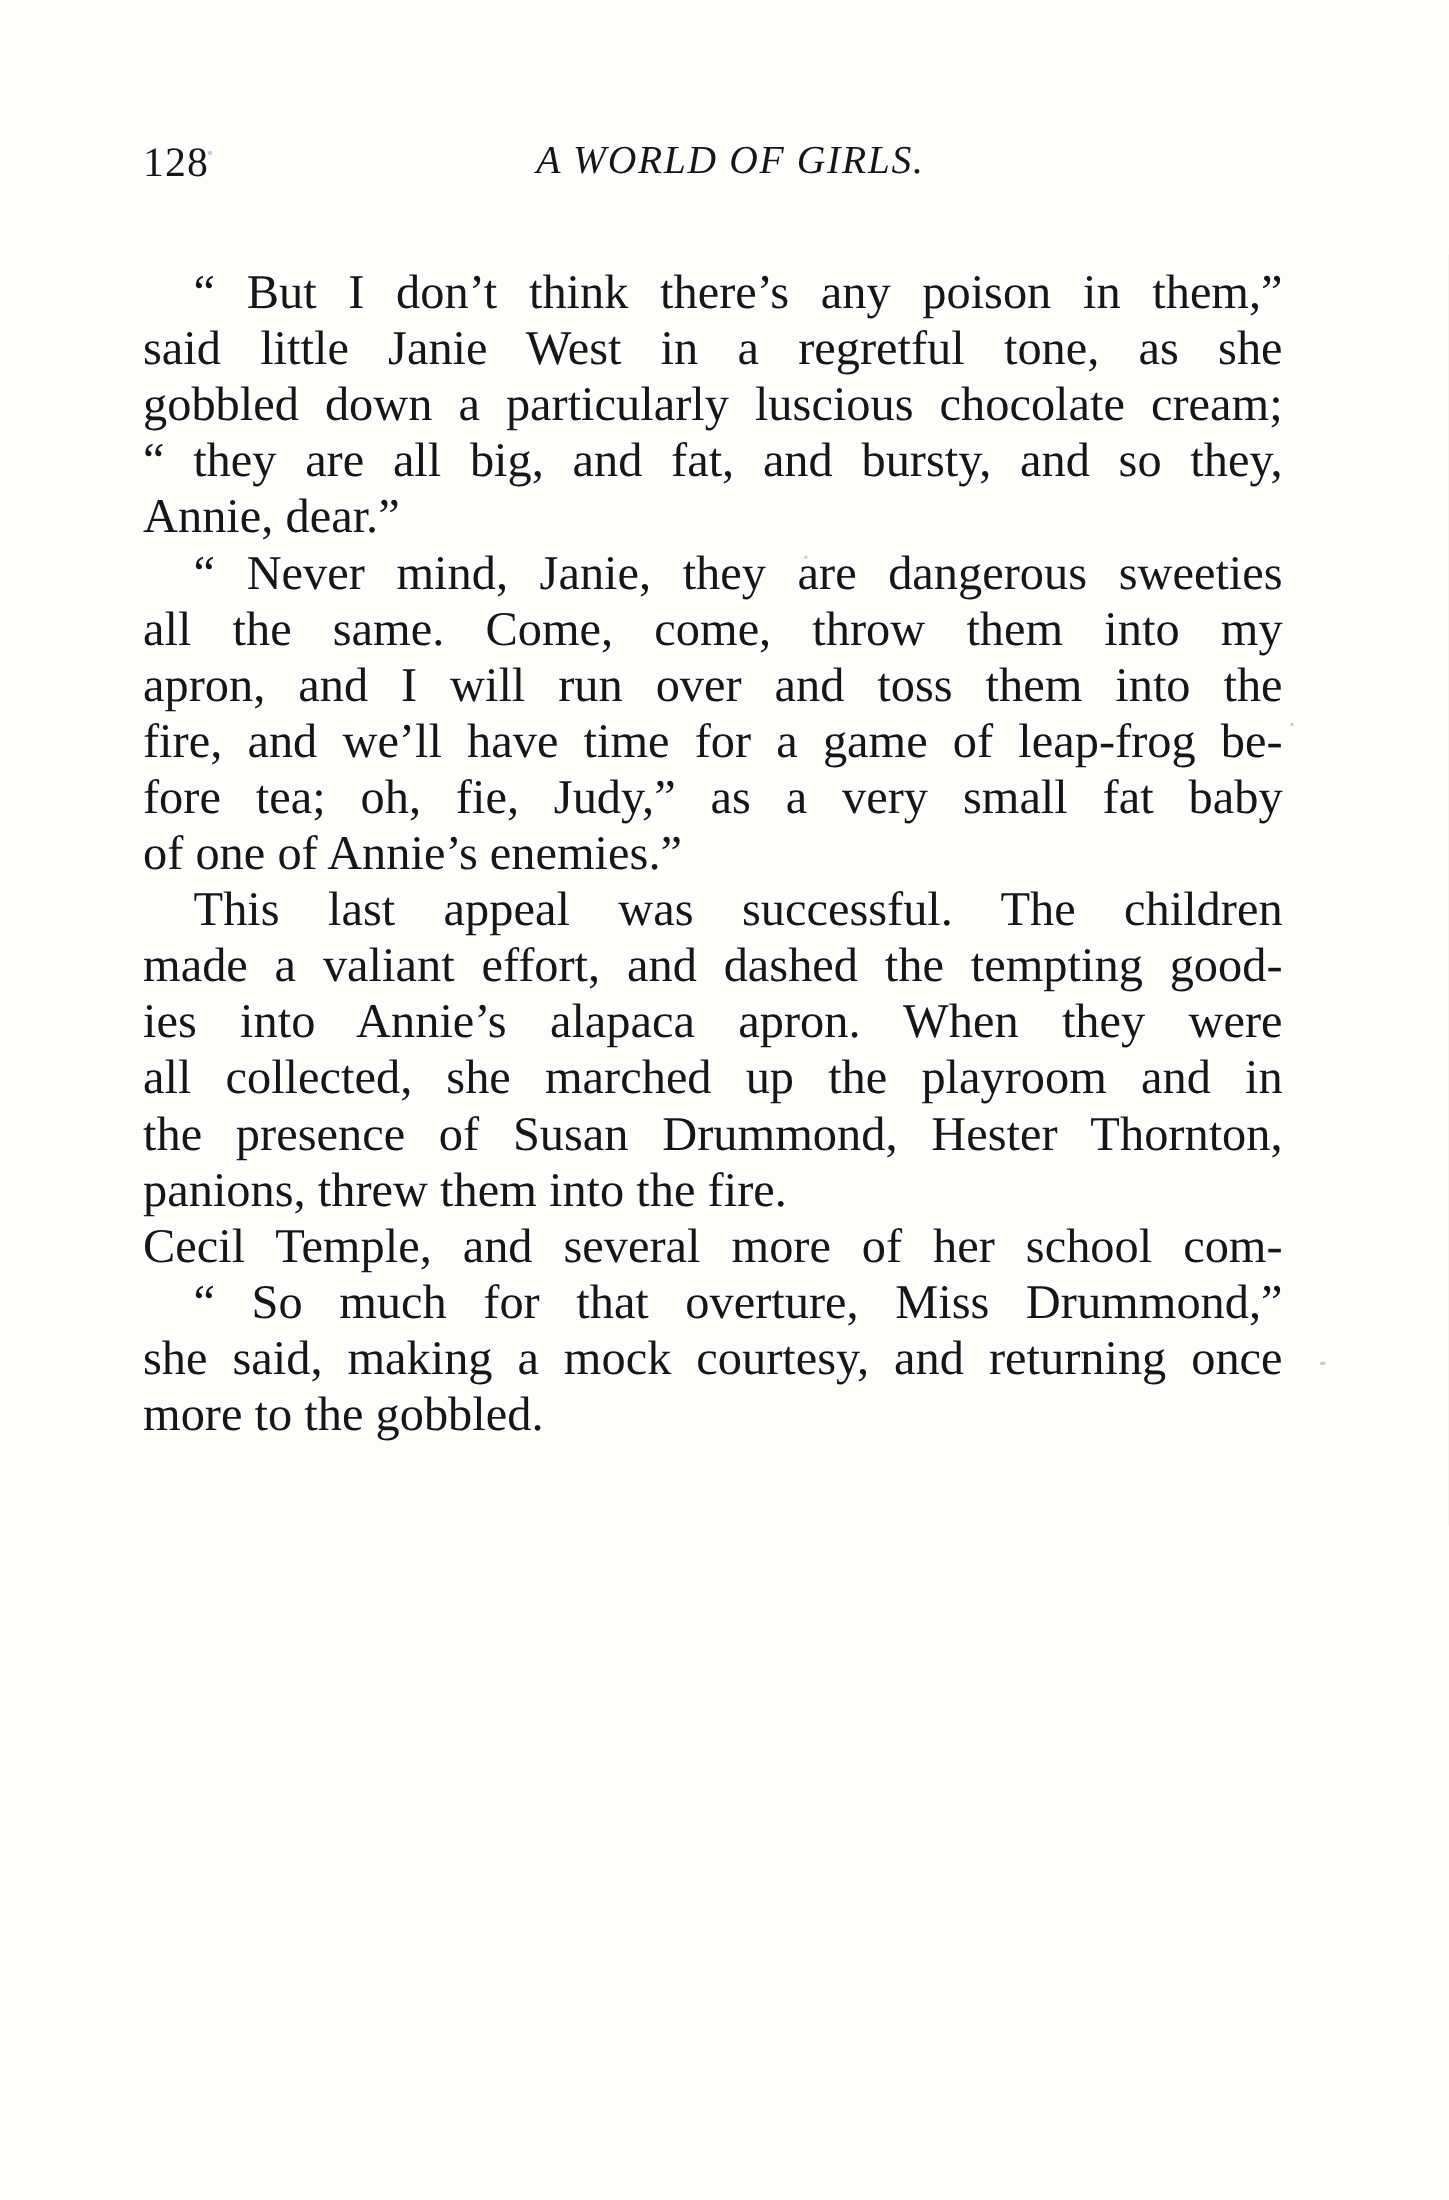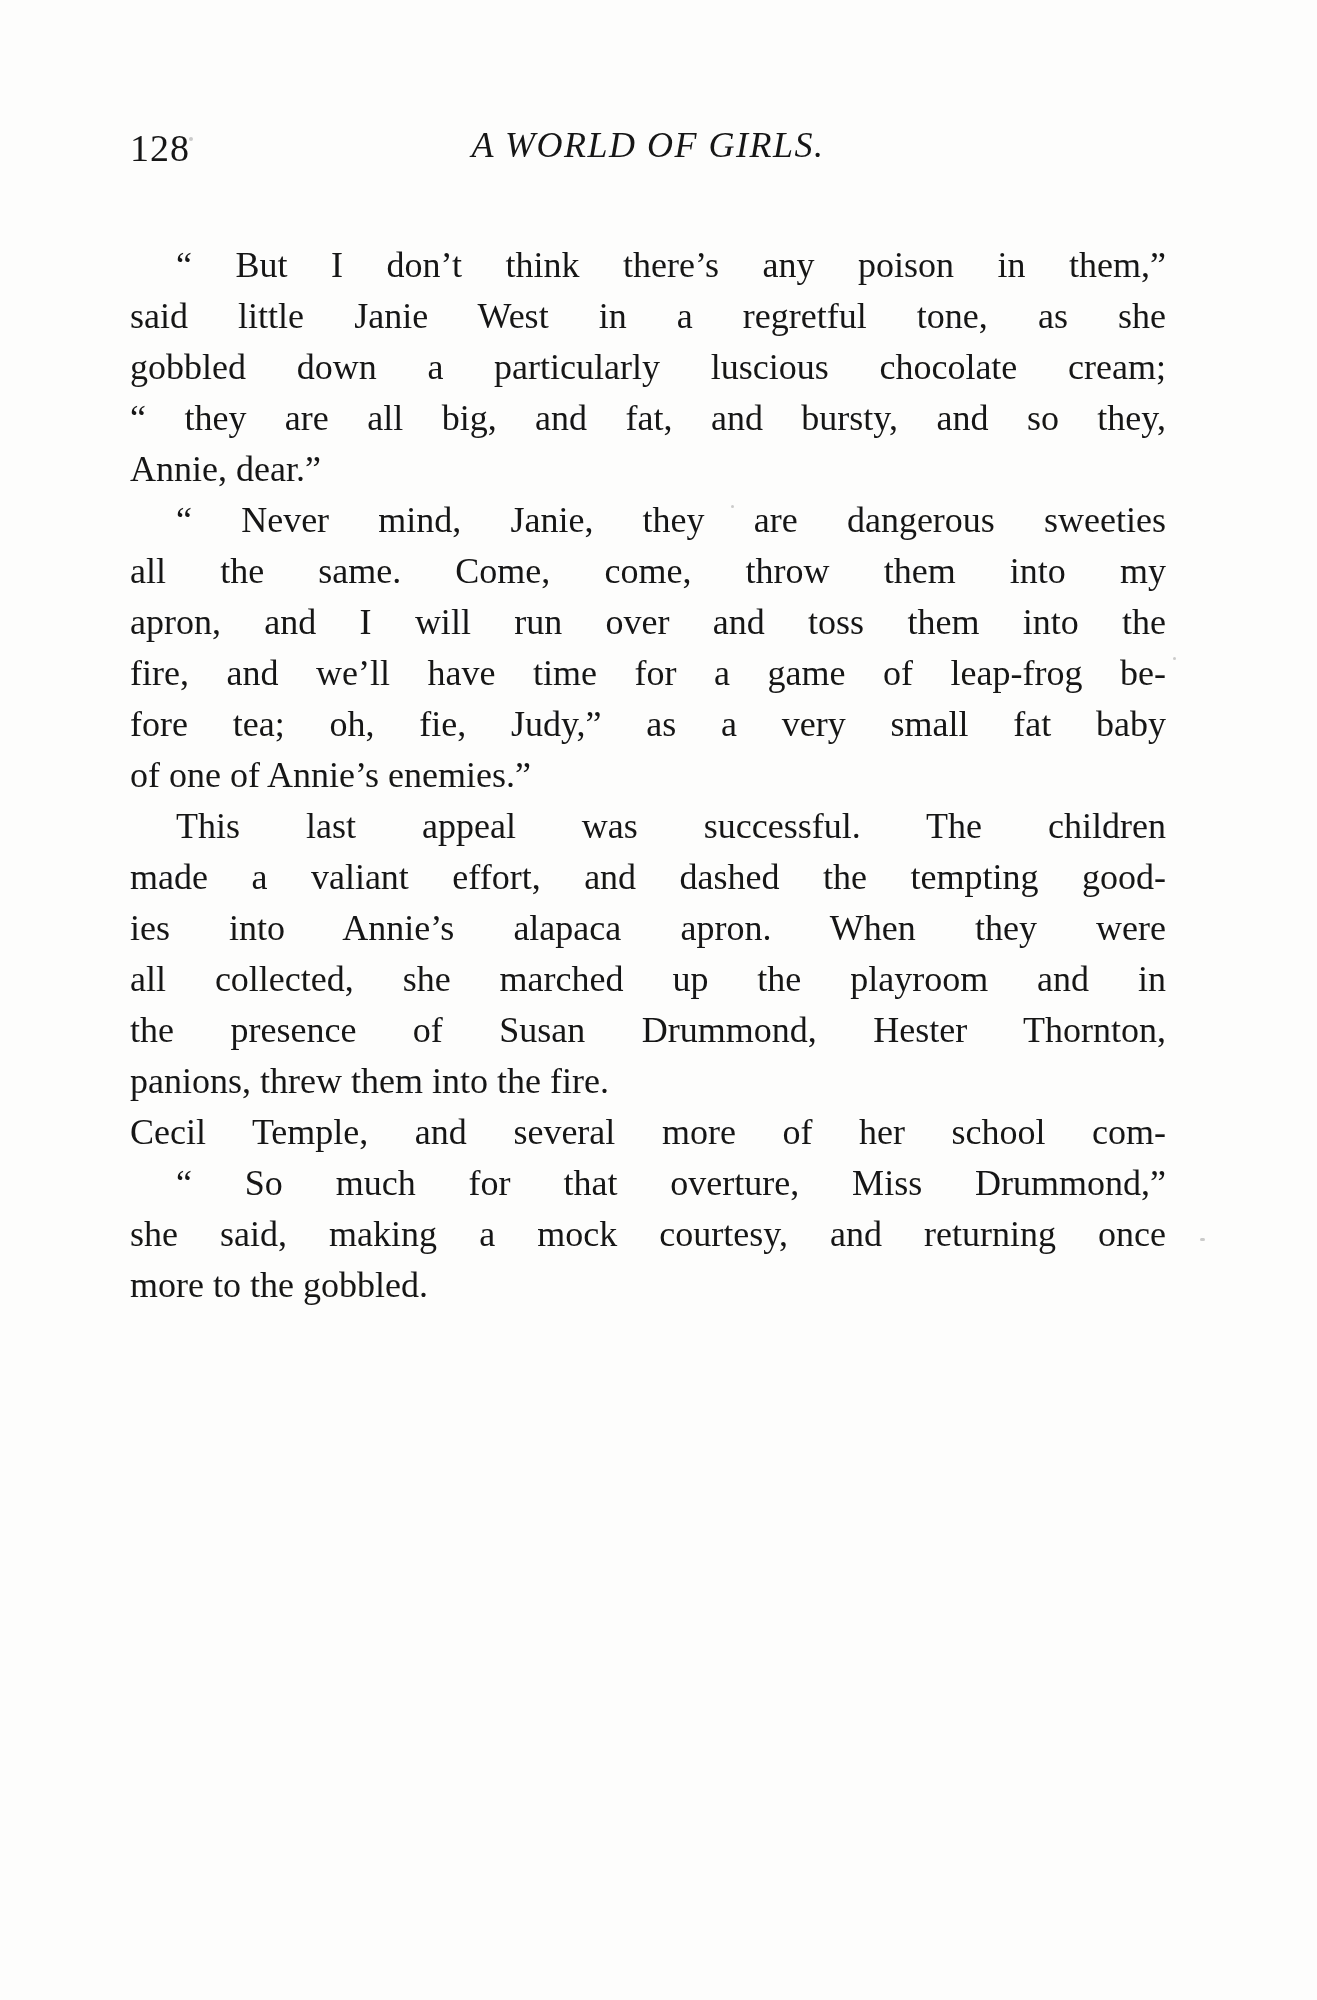--- a/index.html
+++ b/index.html
@@ -27,35 +27,35 @@
   }
   .pagenum {
     position: absolute;
     left: 0;
     top: 2px;
     font-size: 38px;
     letter-spacing: 1px;
   }
   .running-title {
     position: absolute;
-    left: 0;
+    left: 16px;
     top: 0;
     width: 100%;
     text-align: center;
     font-size: 36px;
     font-style: italic;
     letter-spacing: 1.5px;
     white-space: nowrap;
   }
   .body-text {
     position: absolute;
     top: 240px;
     left: 130px;
     width: 1036px;
-    font-size: 36px;
+    font-size: 44px;
     line-height: 51px;
   }
   .para { margin: 0; }
   .line {
     text-align: justify;
     text-align-last: justify;
     -moz-text-align-last: justify;
   }
   .line.last {
     text-align-last: left;

